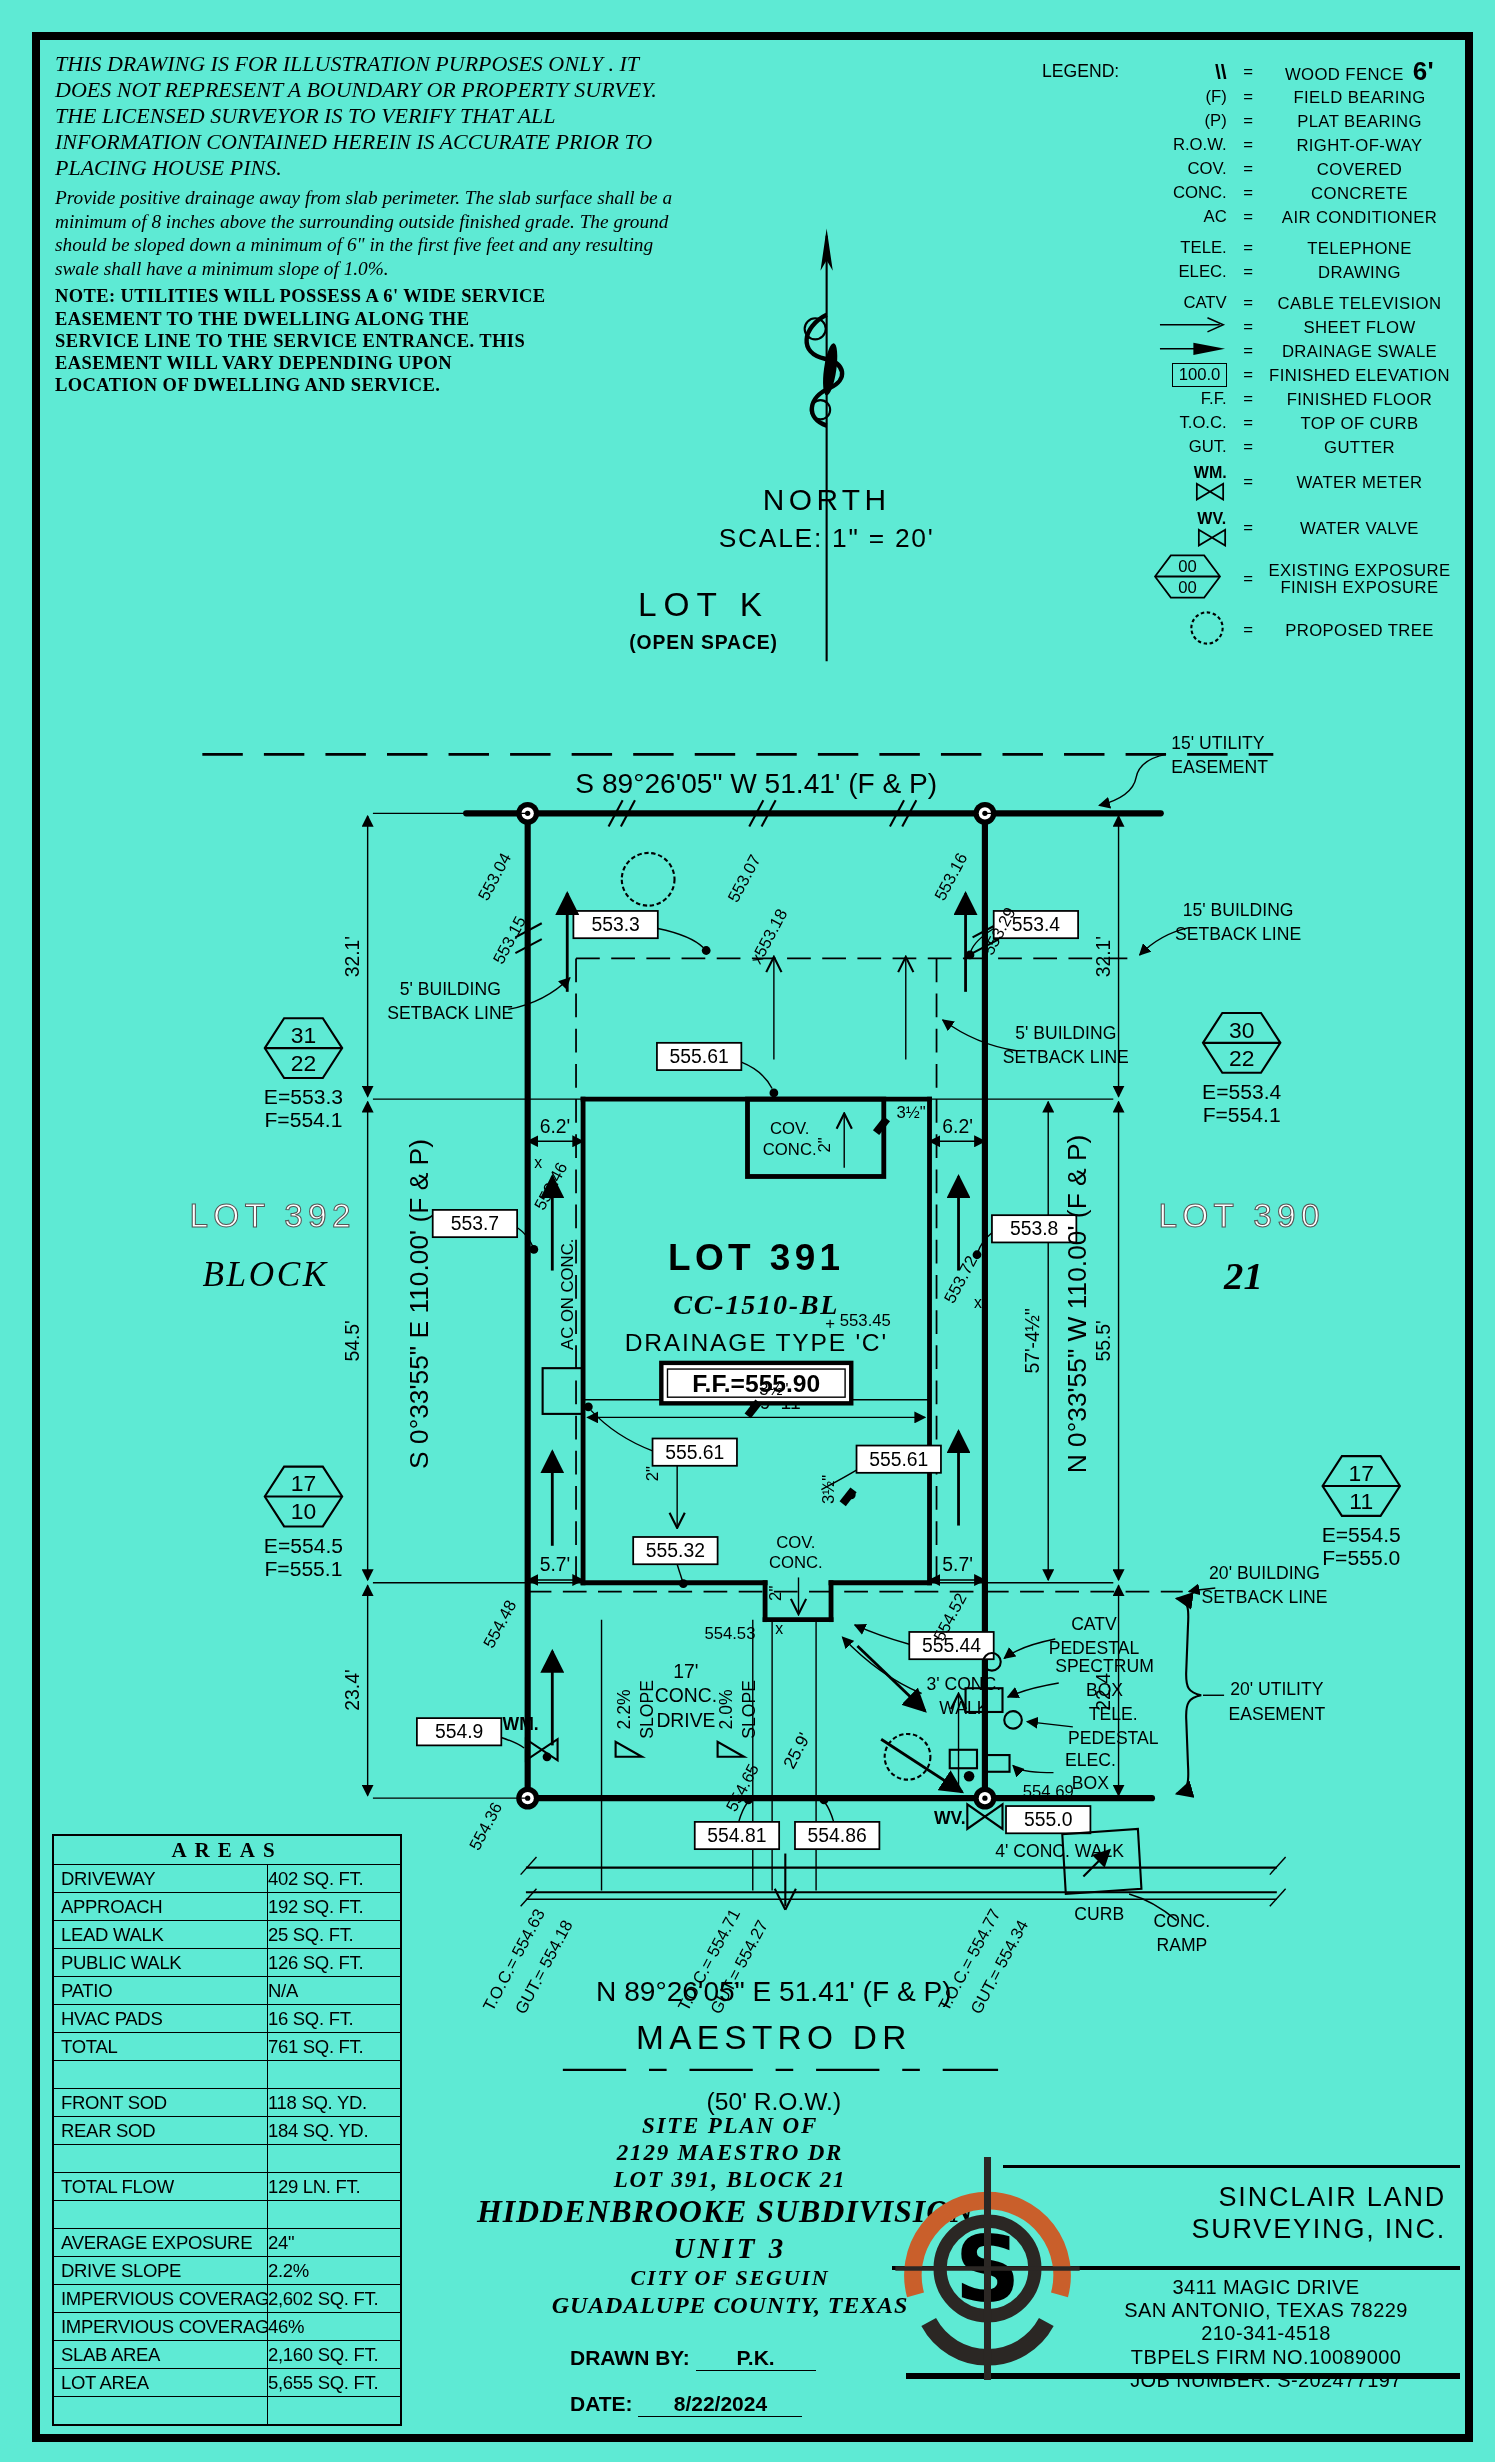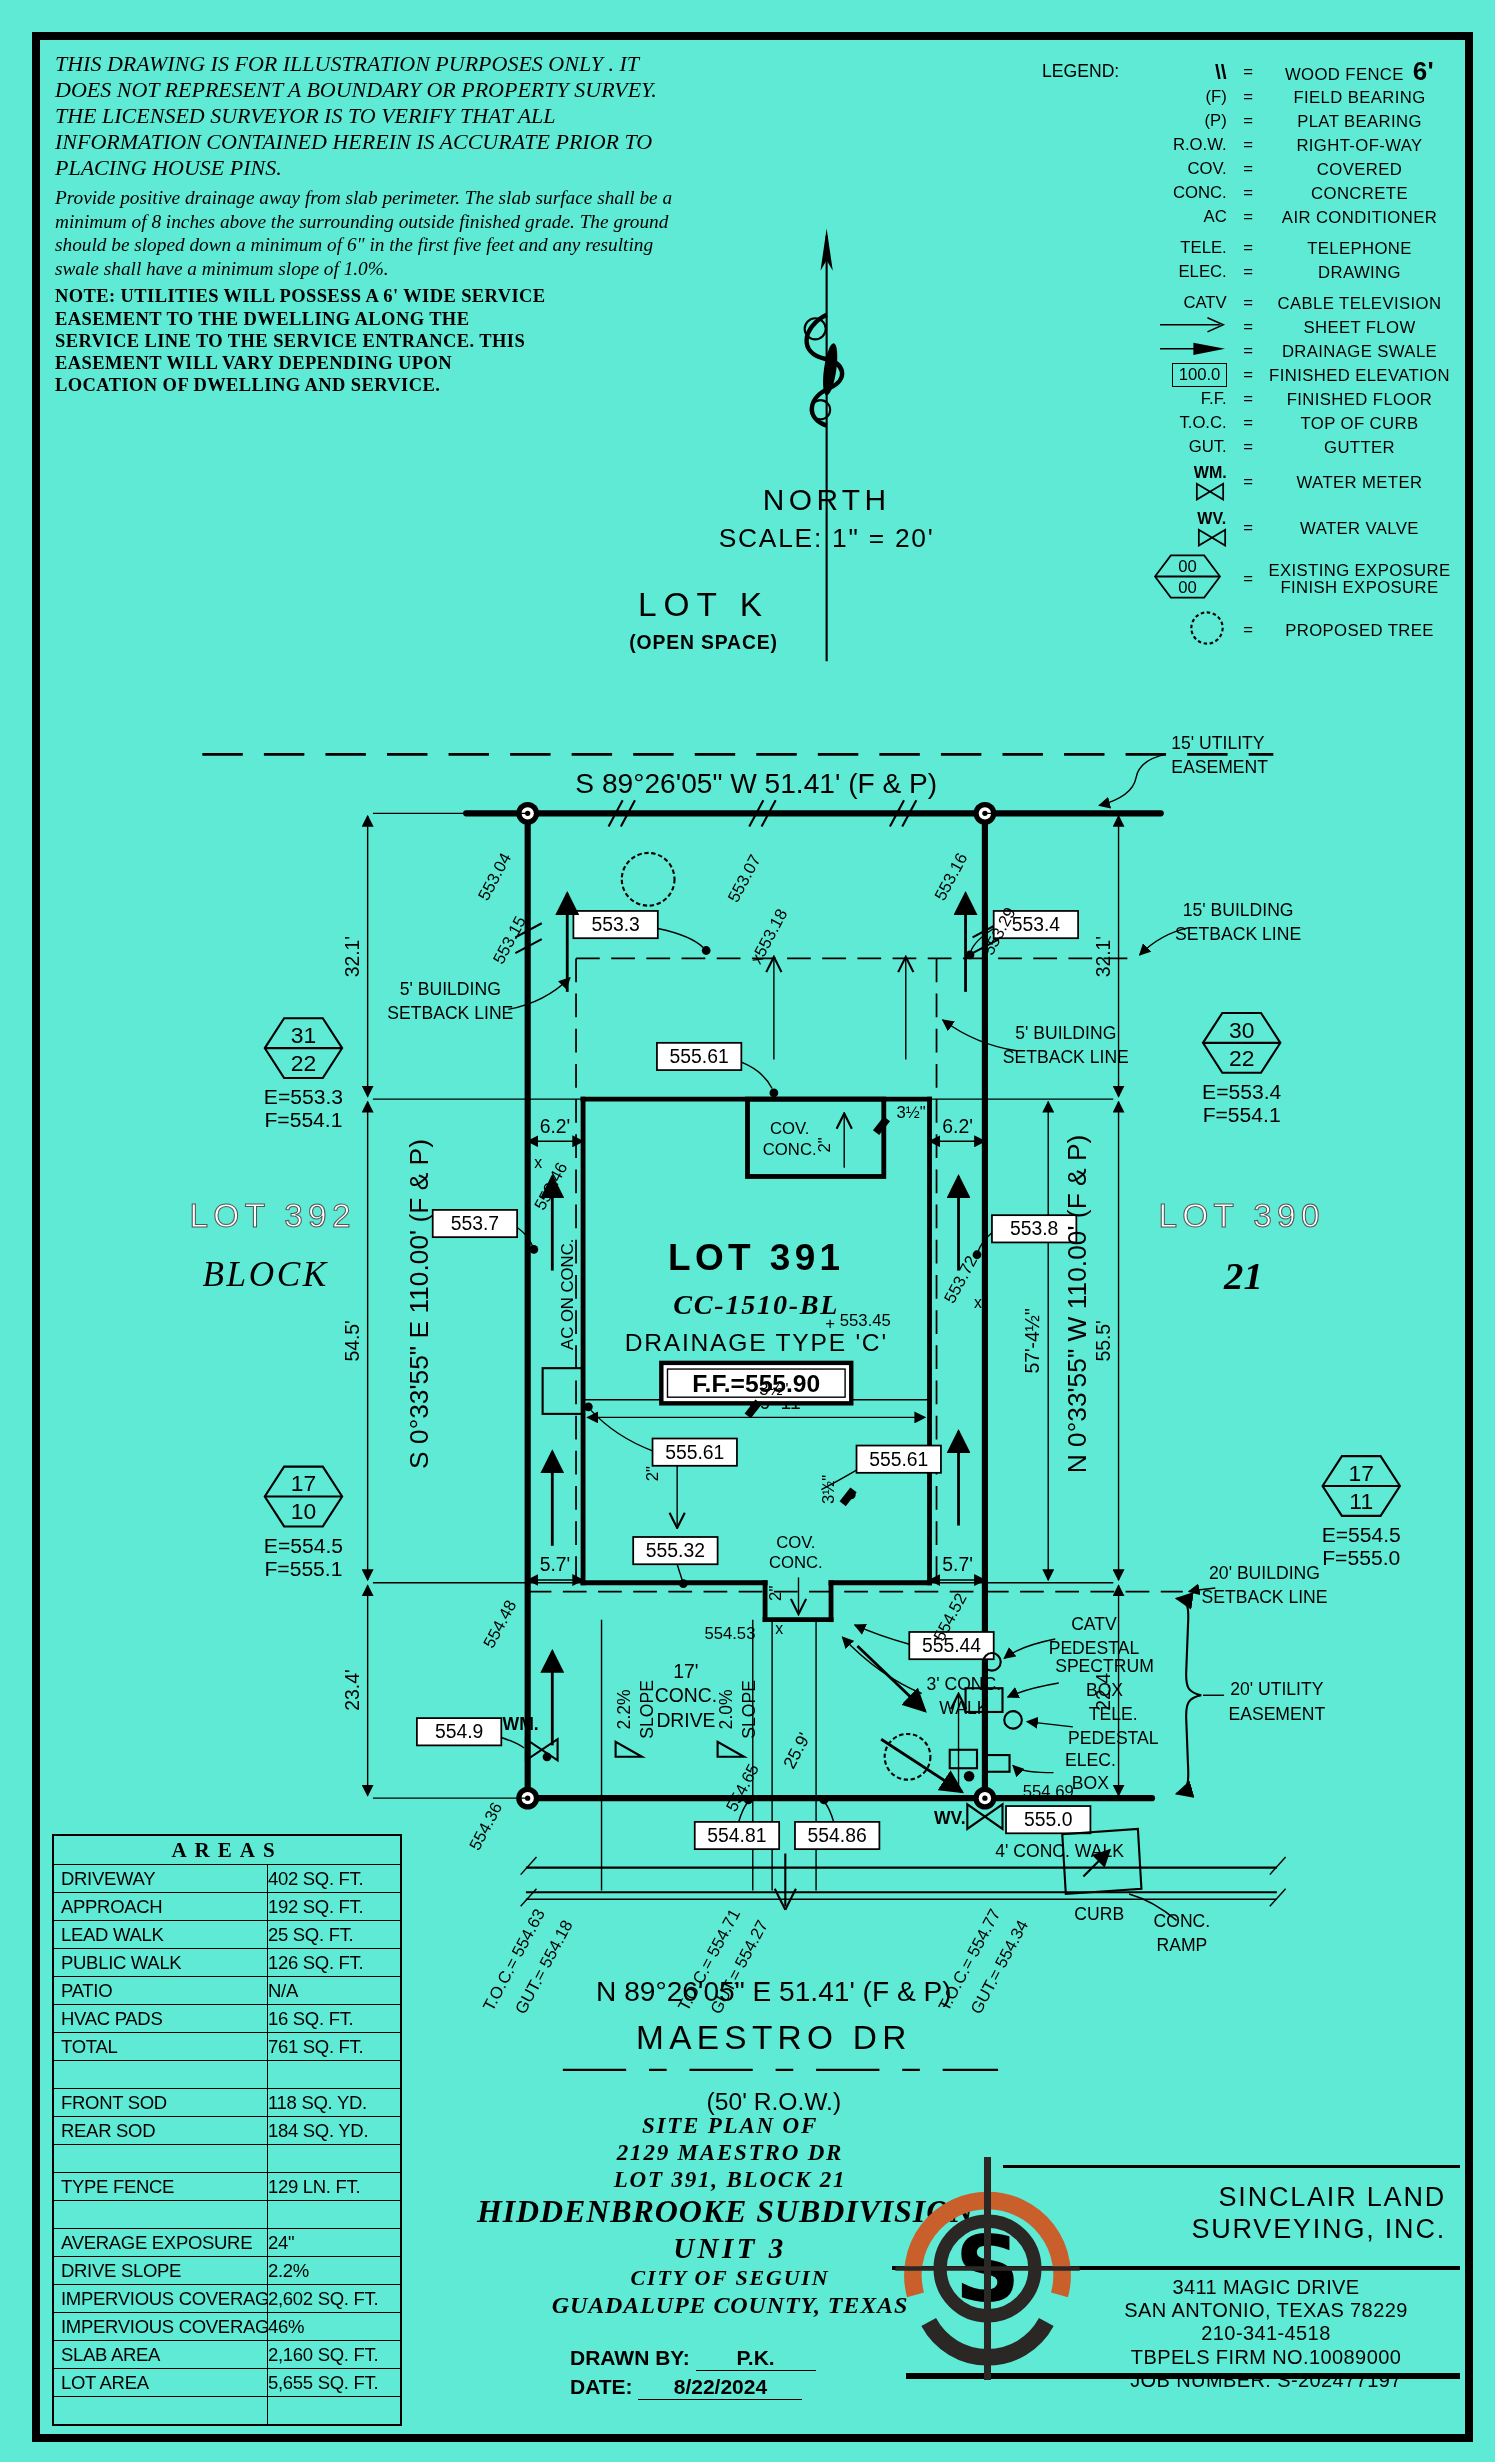--- a/index.html
+++ b/index.html
@@ -695,21 +695,21 @@
       </div>
   <div class="ar-row">
         <span class="ar-l">REAR SOD</span>
         <span class="ar-v">184 SQ. YD.</span>
       </div>
   <div class="ar-row">
         <span class="ar-l"></span>
         <span class="ar-v"></span>
       </div>
   <div class="ar-row">
-        <span class="ar-l">TYPE FENCE</span>
+        <span class="ar-l">TOTAL FLOW</span>
         <span class="ar-v">129 LN. FT.</span>
       </div>
   <div class="ar-row">
         <span class="ar-l"></span>
         <span class="ar-v"></span>
       </div>
   <div class="ar-row">
         <span class="ar-l">AVERAGE EXPOSURE</span>
         <span class="ar-v">24"</span>
       </div>
@@ -743,21 +743,21 @@
   <div class="tb1">SITE PLAN OF</div>
   <div class="tb1">2129 MAESTRO DR</div>
   <div class="tb1">LOT 391, BLOCK 21</div>
   <div class="tb4">HIDDENBROOKE SUBDIVISION,</div>
   <div class="tb5">UNIT 3</div>
   <div class="tb6">CITY OF SEGUIN</div>
   <div class="tb7">GUADALUPE COUNTY, TEXAS</div>
 </div>
 <div id="drawnby">
   <div><span>DRAWN BY:</span> <span class="u">P.K.</span></div>
-  <div style="margin-top:4px"><span>DATE:</span> <span class="u" style="min-width:150px">8/22/2024</span></div>
+  <div style="margin-top:21px"><span>DATE:</span> <span class="u" style="min-width:150px">8/22/2024</span></div>
 </div>
 
 <div id="company">
   <div class="cline" style="left:111px;top:19.3px;width:457px;height:2.6px"></div>
   <div class="cline" style="left:0;top:120px;width:568px;height:3.5px"></div>
   <div class="cline" style="left:14px;top:227px;width:554px;height:6.2px"></div>
   <svg width="185" height="237" viewBox="0 0 210 270" style="position:absolute;left:2.6px;top:3.5px">
     <path d="M23,165 A85,85 0 1 1 187,165" fill="none" stroke-width="20" stroke="#c95f2b"></path>
     <path d="M38,196 A76,76 0 0 0 172,196" fill="none" stroke-width="19" stroke="#2b2724"></path>
     <circle cx="105" cy="135" r="54" fill="none" stroke-width="15" stroke="#2b2724"></circle>

